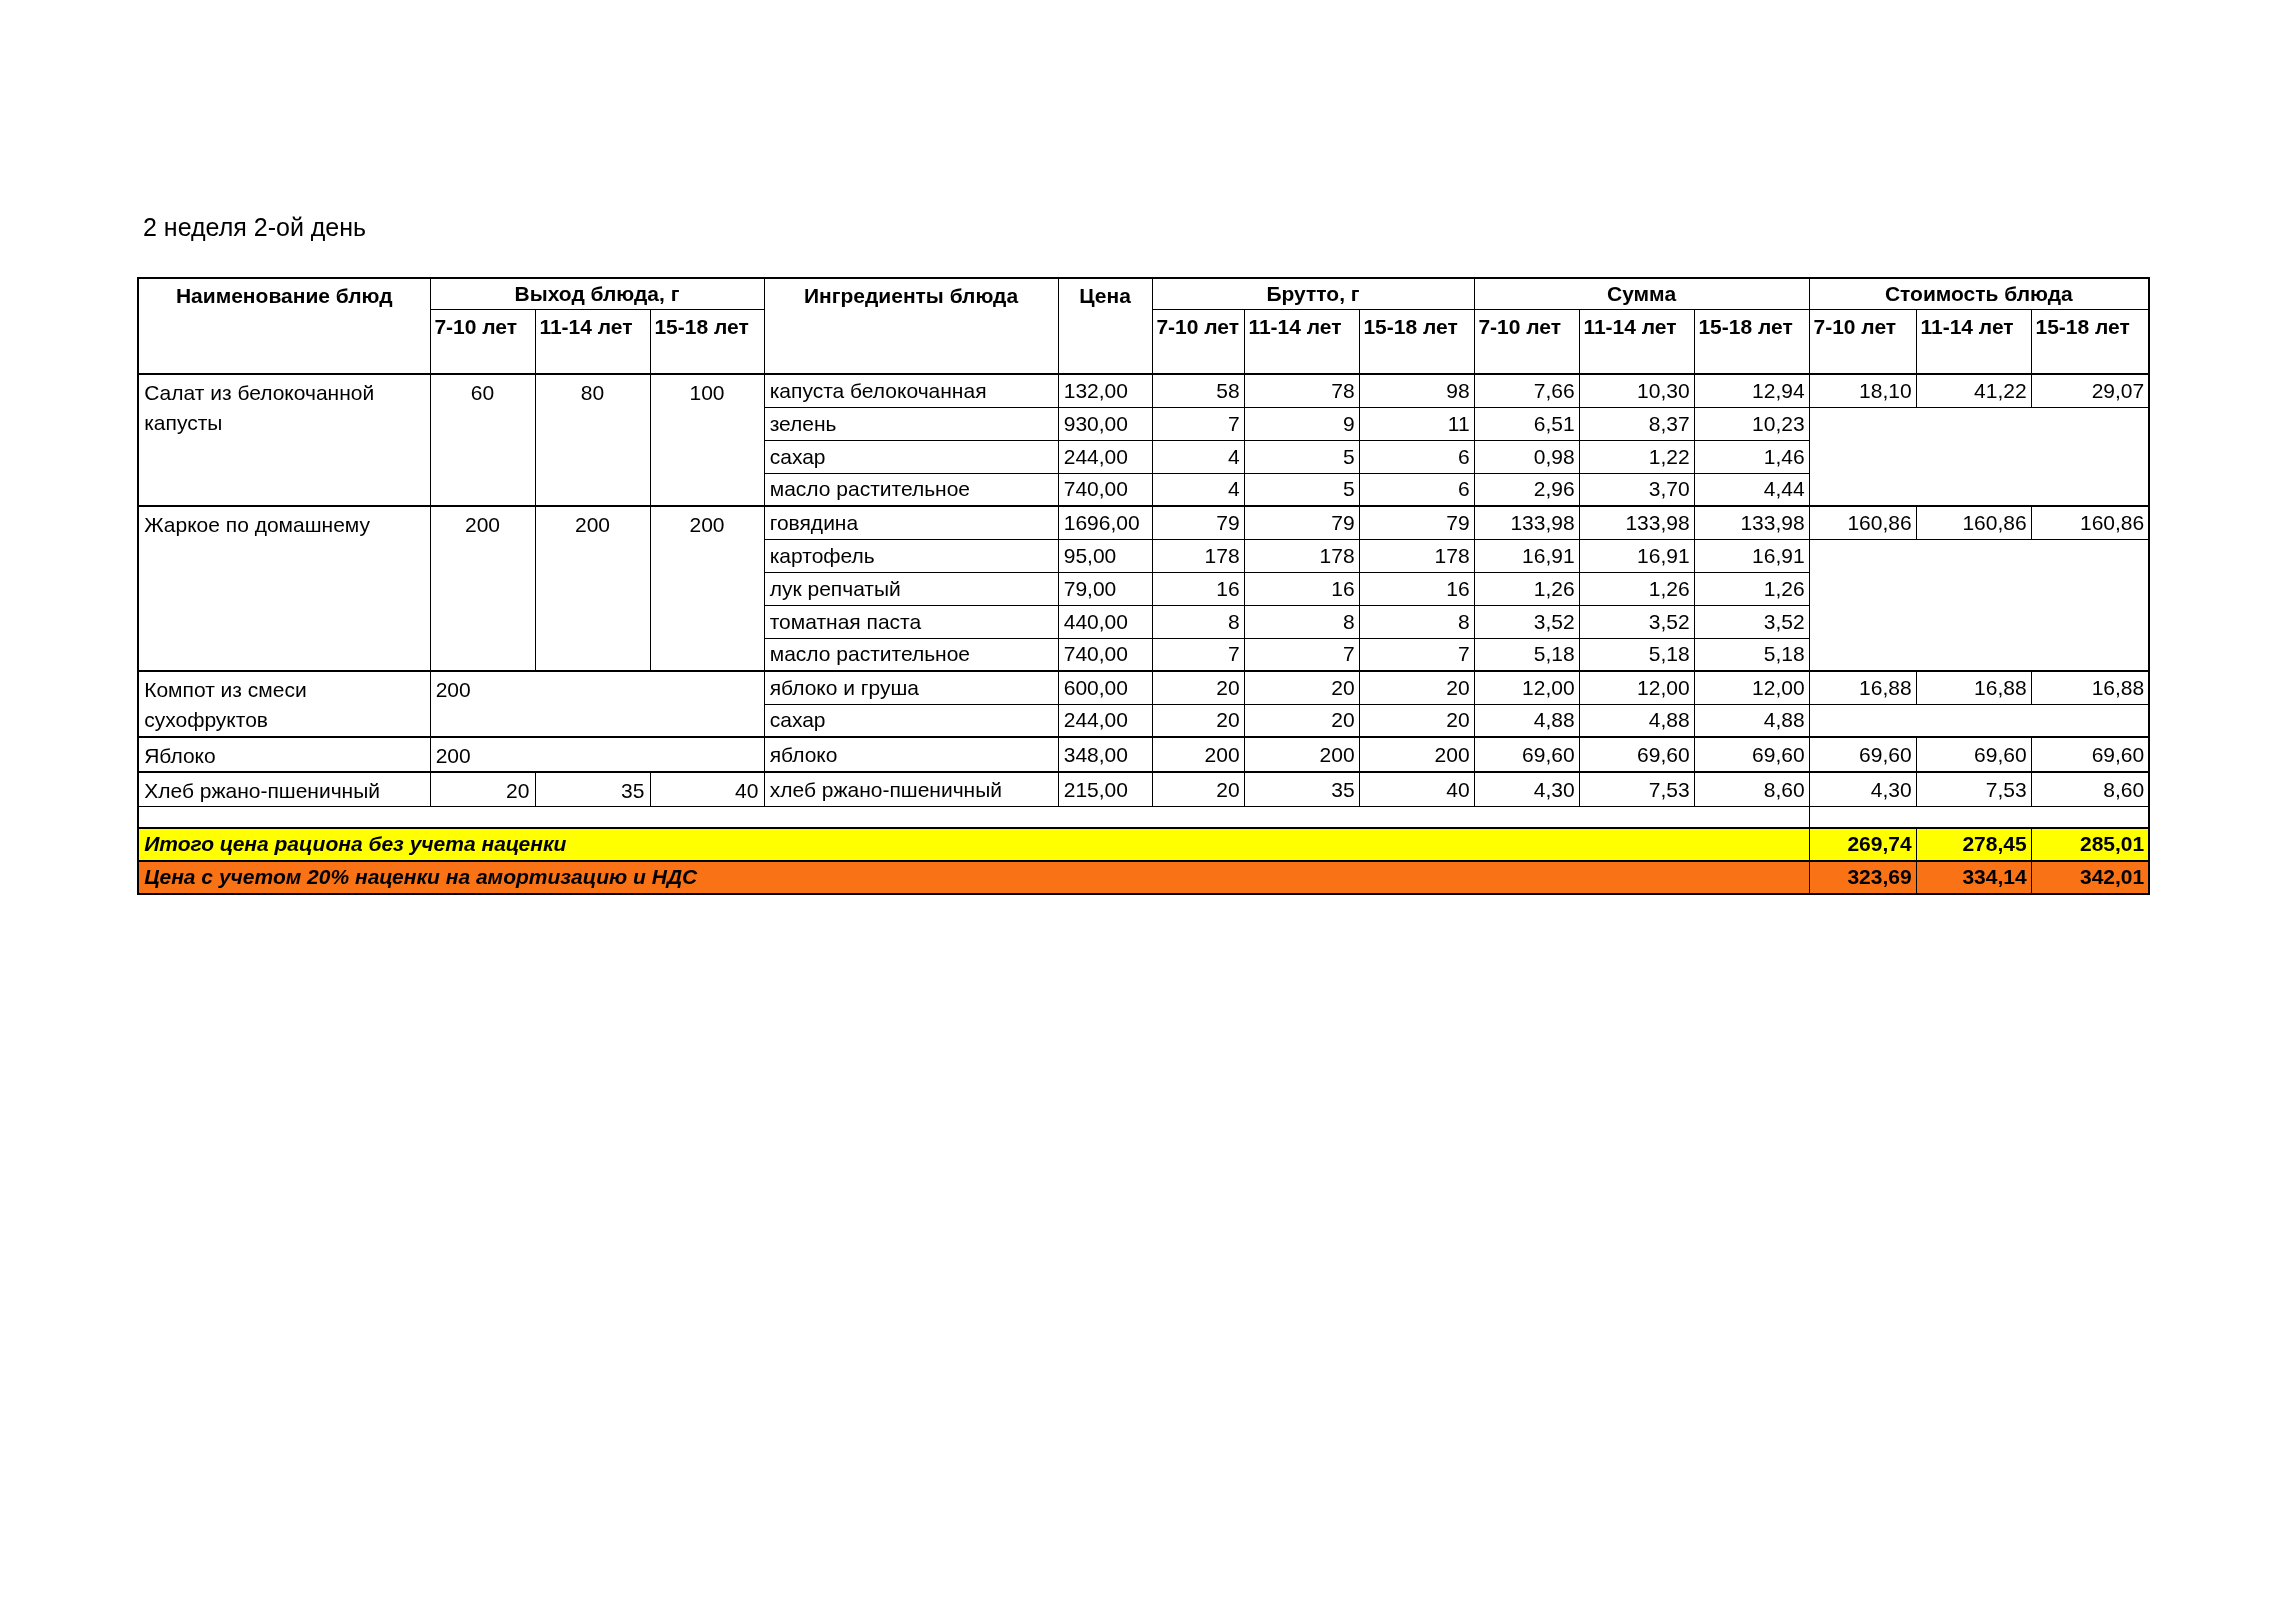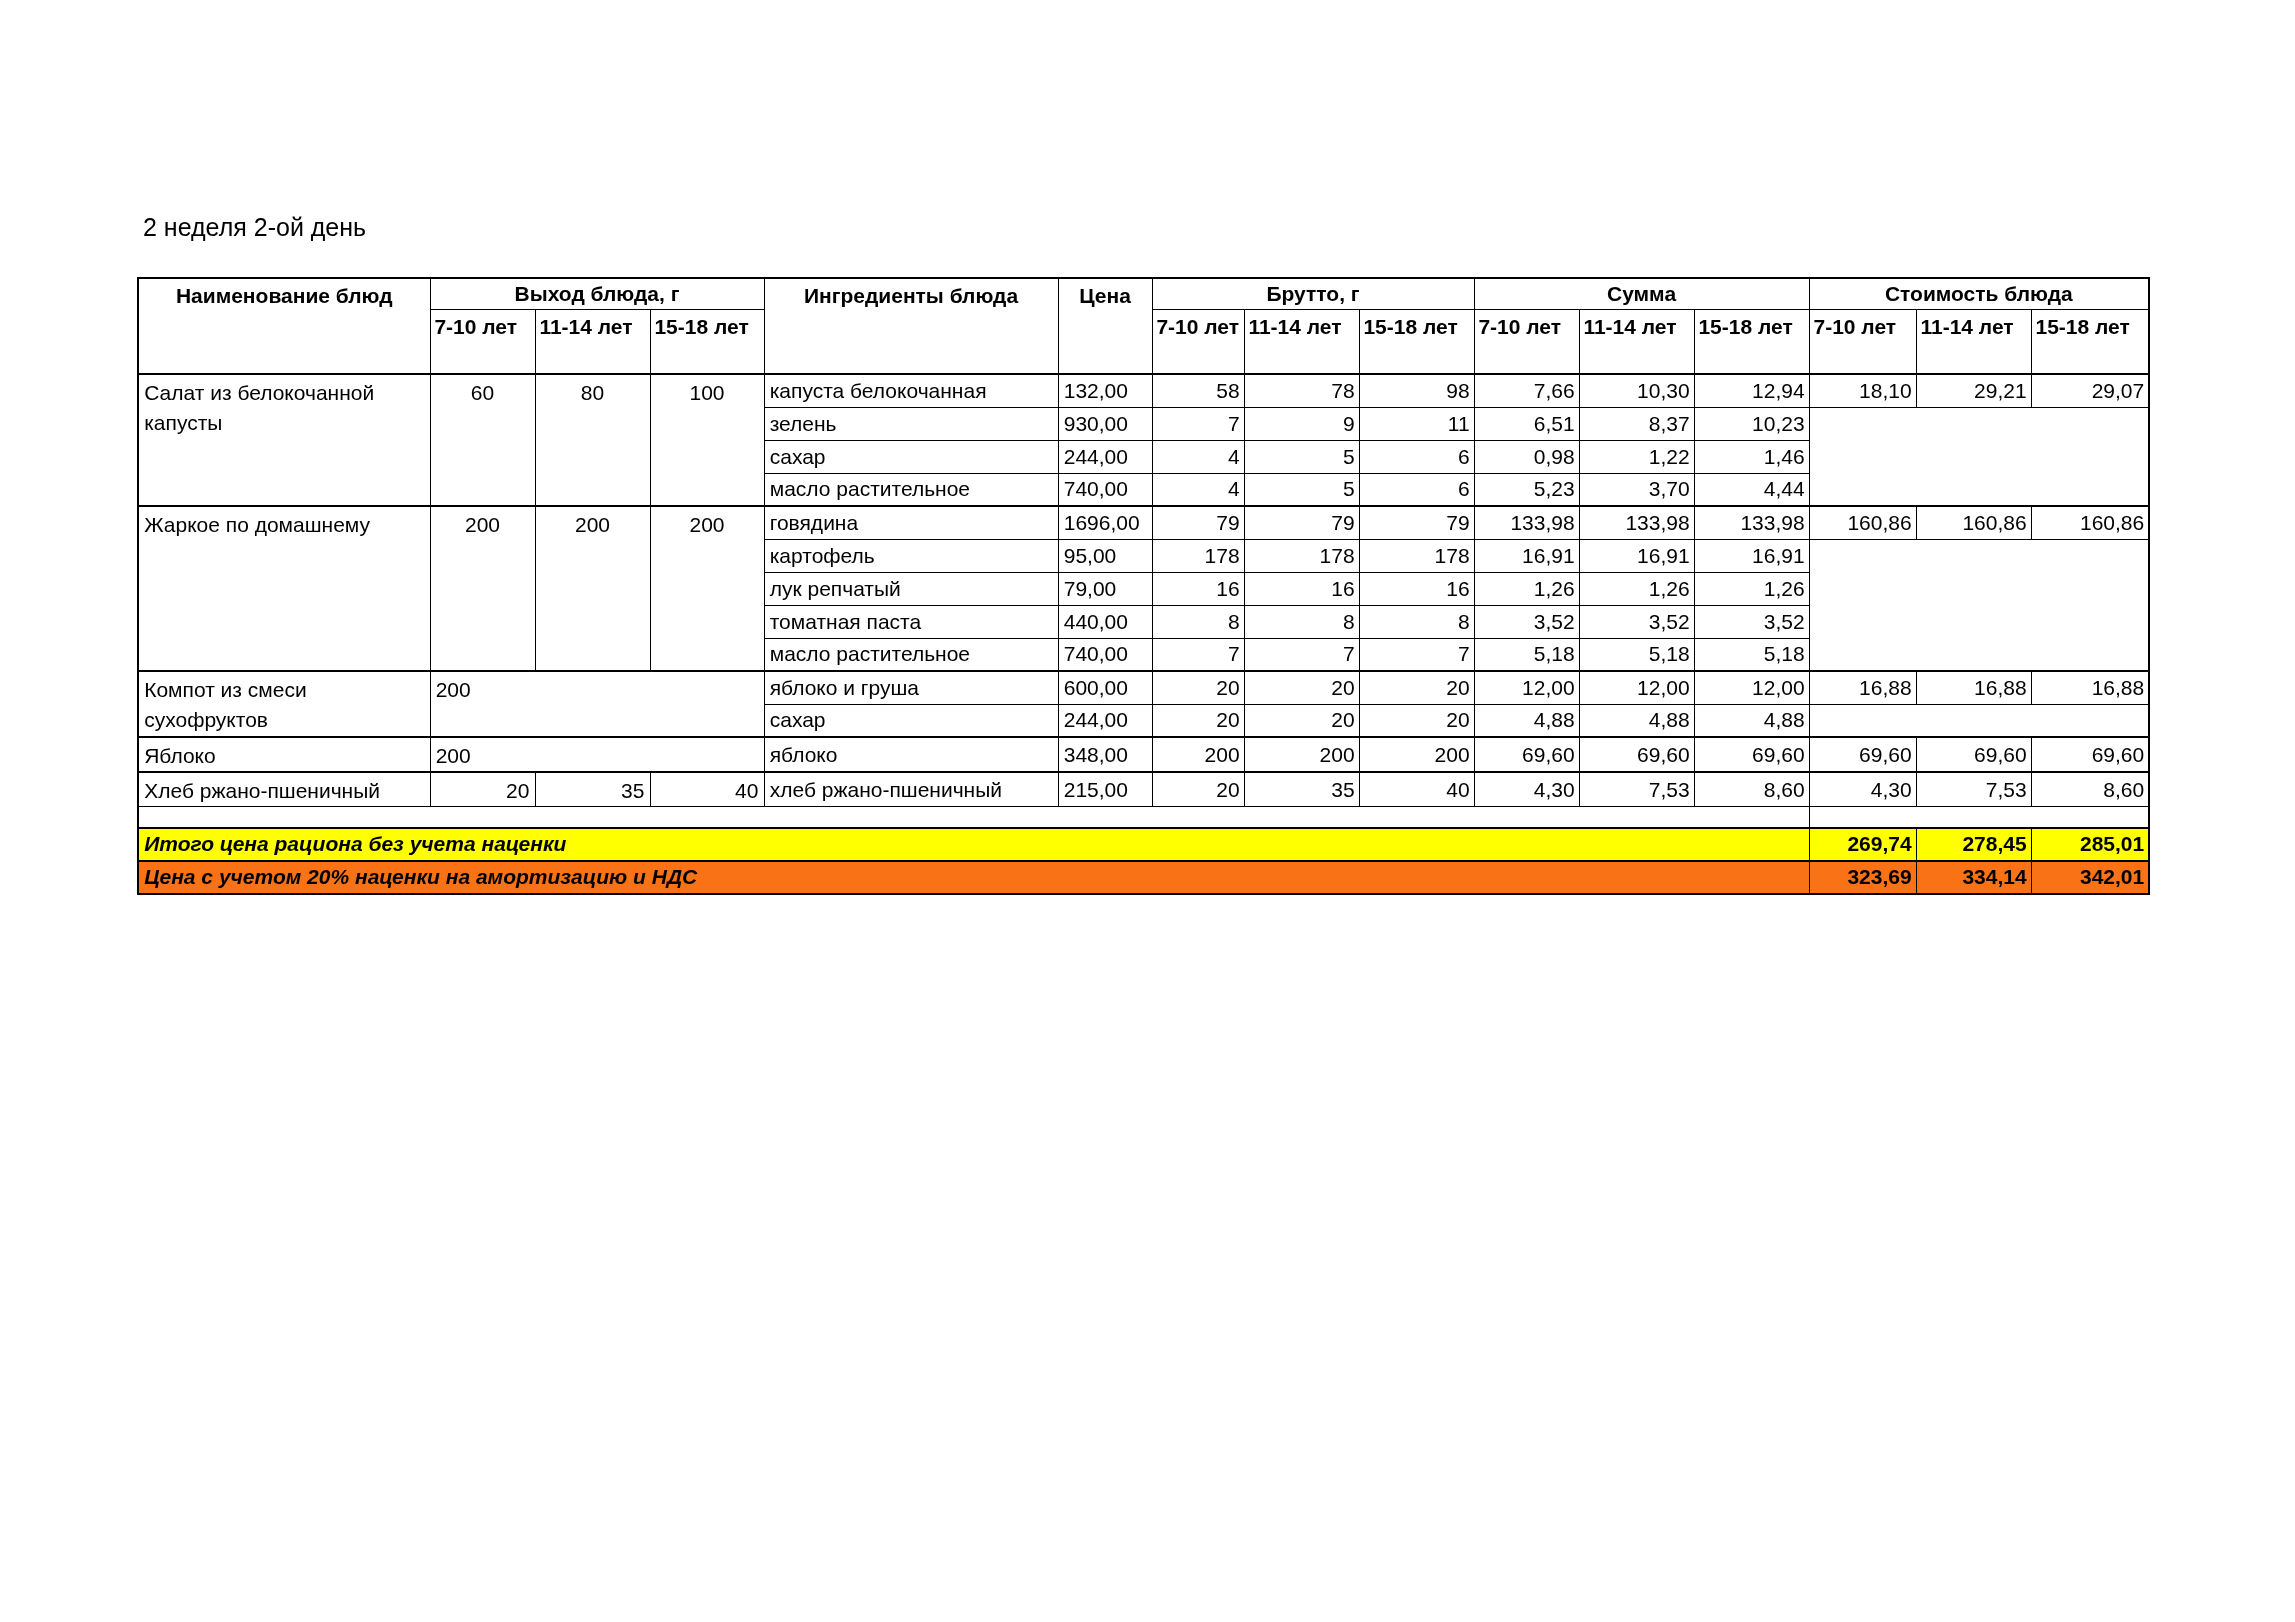--- a/index.html
+++ b/index.html
@@ -136,21 +136,21 @@
           <td class="out-center" rowspan="4">100</td>
           <td class="ingredient">капуста белокочанная</td>
           <td class="price">132,00</td>
           <td class="num">58</td>
           <td class="num">78</td>
           <td class="num">98</td>
           <td class="num">7,66</td>
           <td class="num">10,30</td>
           <td class="num">12,94</td>
           <td class="num">18,10</td>
-          <td class="num">29,21</td>
+          <td class="num">41,22</td>
           <td class="num">29,07</td>
         </tr>
         <tr class="data-row">
           <td class="ingredient">зелень</td>
           <td class="price">930,00</td>
           <td class="num">7</td>
           <td class="num">9</td>
           <td class="num">11</td>
           <td class="num">6,51</td>
           <td class="num">8,37</td>
@@ -166,21 +166,21 @@
           <td class="num">0,98</td>
           <td class="num">1,22</td>
           <td class="num">1,46</td>
         </tr>
         <tr class="data-row">
           <td class="ingredient">масло растительное</td>
           <td class="price">740,00</td>
           <td class="num">4</td>
           <td class="num">5</td>
           <td class="num">6</td>
-          <td class="num">5,23</td>
+          <td class="num">2,96</td>
           <td class="num">3,70</td>
           <td class="num">4,44</td>
         </tr>
         <tr class="data-row group-top">
           <td class="dish" rowspan="5">Жаркое по домашнему</td>
           <td class="out-center" rowspan="5">200</td>
           <td class="out-center" rowspan="5">200</td>
           <td class="out-center" rowspan="5">200</td>
           <td class="ingredient">говядина</td>
           <td class="price">1696,00</td>

